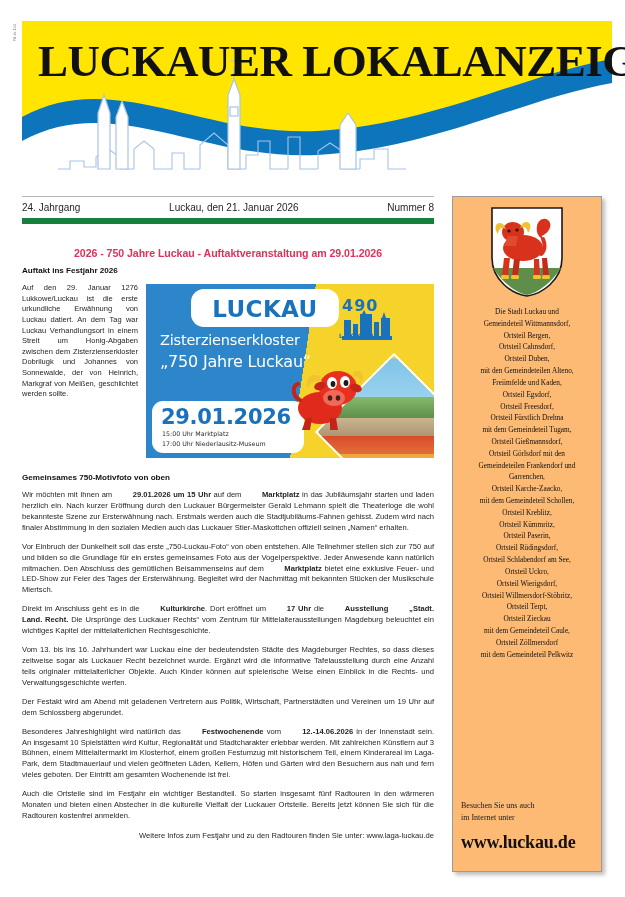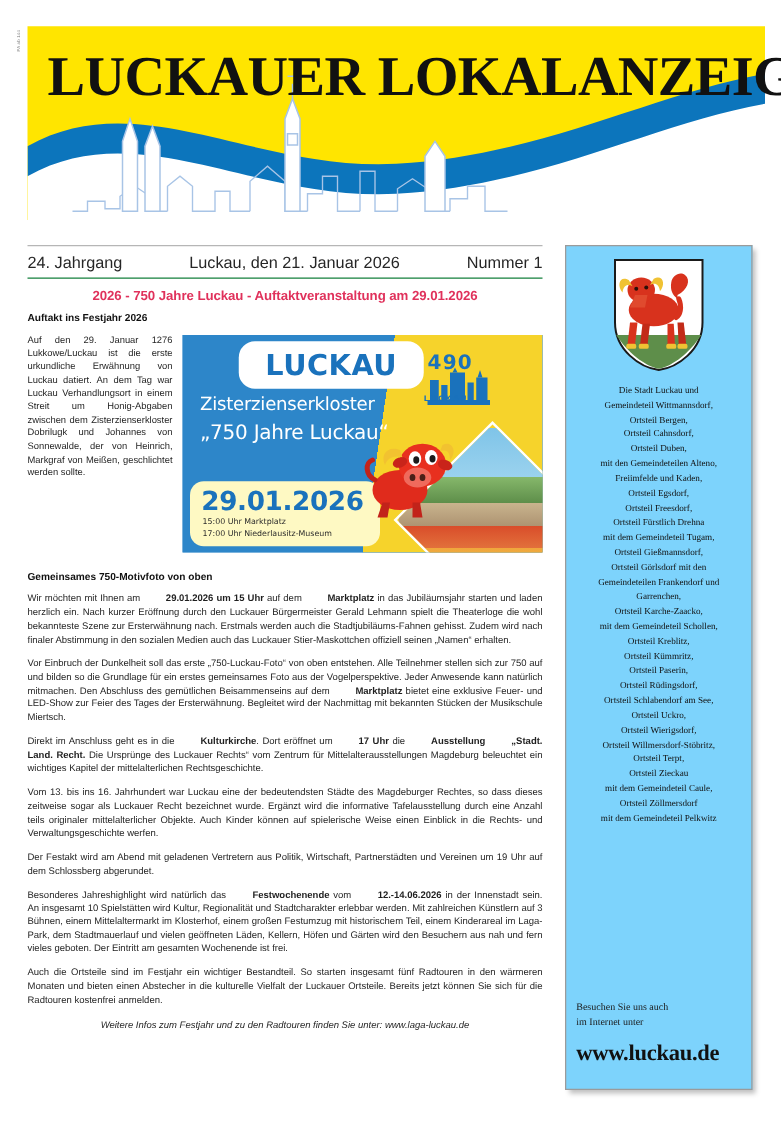--- a/index.html
+++ b/index.html
@@ -64,33 +64,33 @@
 
   
   .main-col {
     position: absolute;
     left: 22px;
     top: 196px;
     width: 412px;
   }
   .info-bar {
     border-top: 1px solid #b6b6b6;
-    border-bottom: 1px solid #15803d;
+    border-bottom: 6px solid #15803d;
     padding: 5px 0 5px 0;
     display: flex;
     justify-content: space-between;
     align-items: center;
-    font-size: 13px;
+    font-size: 10px;
     color: #262626;
   }
   .info-bar .mid { flex: 1; text-align: center; }
   .info-bar .right { text-align: right; }
 
   .headline-red {
-    margin-top: 8px;
+    margin-top: 23px;
     text-align: center;
     color: #E0315B;
     font-weight: bold;
     font-size: 10.6px;
     letter-spacing: -0.05px;
   }
   .subhead {
     margin-top: 7px;
     font-weight: bold;
     font-size: 8.1px;
@@ -127,24 +127,23 @@
     font-size: 7.6px;
     line-height: 1.44;
     text-align: justify;
     margin: 8px 0 0 0;
     color: #1f1f1f;
   }
   p.body-p b { font-weight: bold; margin-left: 18px; }
   p.last-line {
     font-size: 7.6px;
     line-height: 1.44;
-    text-align: center;
+    text-align: right;
     margin: 9px 0 0 0;
     color: #1f1f1f;
-    font-style: italic;
   }
 
   
   .poster-bg { position: absolute; inset: 0; background: #2D86C9; }
   .poster-yellow {
     position: absolute;
     right: 0; top: 0;
     width: 118px; height: 100%;
     background: #F6D32B;
   }
@@ -179,21 +178,21 @@
     font-family: "DejaVu Sans", sans-serif;
     letter-spacing: -0.2px;
     white-space: nowrap;
   }
   .poster-line1 { top: 48px; }
   .poster-line2 { top: 68px; font-size: 16px; }
   .date-badge {
     position: absolute;
     left: 6px; bottom: 5px;
     width: 152px; height: 52px;
-    background: #fef9c3;
+    background: #ffffff;
     border-radius: 11px;
   }
   .date-badge .d {
     position: absolute;
     left: 9px; top: 4px;
     color: #1a72BC;
     font-weight: bold;
     font-size: 21px;
     font-family: "DejaVu Sans", sans-serif;
     letter-spacing: -0.3px;
@@ -259,21 +258,21 @@
     width: 78px; height: 76px;
   }
 
   
   .sidebar {
     position: absolute;
     left: 452px;
     top: 196px;
     width: 150px;
     height: 676px;
-    background: #7dd3fc;
+    background: #fdba74;
     border: 1px solid #9b9b9b;
     box-shadow: 3px 3px 4px rgba(0,0,0,0.26);
     box-sizing: border-box;
   }
   .crest-wrap {
     margin: 9px auto 0 auto;
     width: 74px;
     height: 92px;
   }
   .sidebar-list {
@@ -352,21 +351,21 @@
 
   <div class="masthead-title">LUCKAUER LOKALANZEIGER</div>
 </div>
 <div class="side-code">PA ab 144</div>
 
 <div class="main-col">
 
   <div class="info-bar">
     <span>24. Jahrgang</span>
     <span class="mid">Luckau, den 21. Januar 2026</span>
-    <span class="right">Nummer 1</span>
+    <span class="right">Nummer 8</span>
   </div>
 
   <div class="headline-red">2026 - 750 Jahre Luckau - Auftaktveranstaltung am 29.01.2026</div>
   <div class="subhead">Auftakt ins Festjahr 2026</div>
 
   <div class="intro-wrap clearfix">
 
     <div class="poster">
       <div class="poster-bg"></div>
       <div class="poster-yellow"></div>

